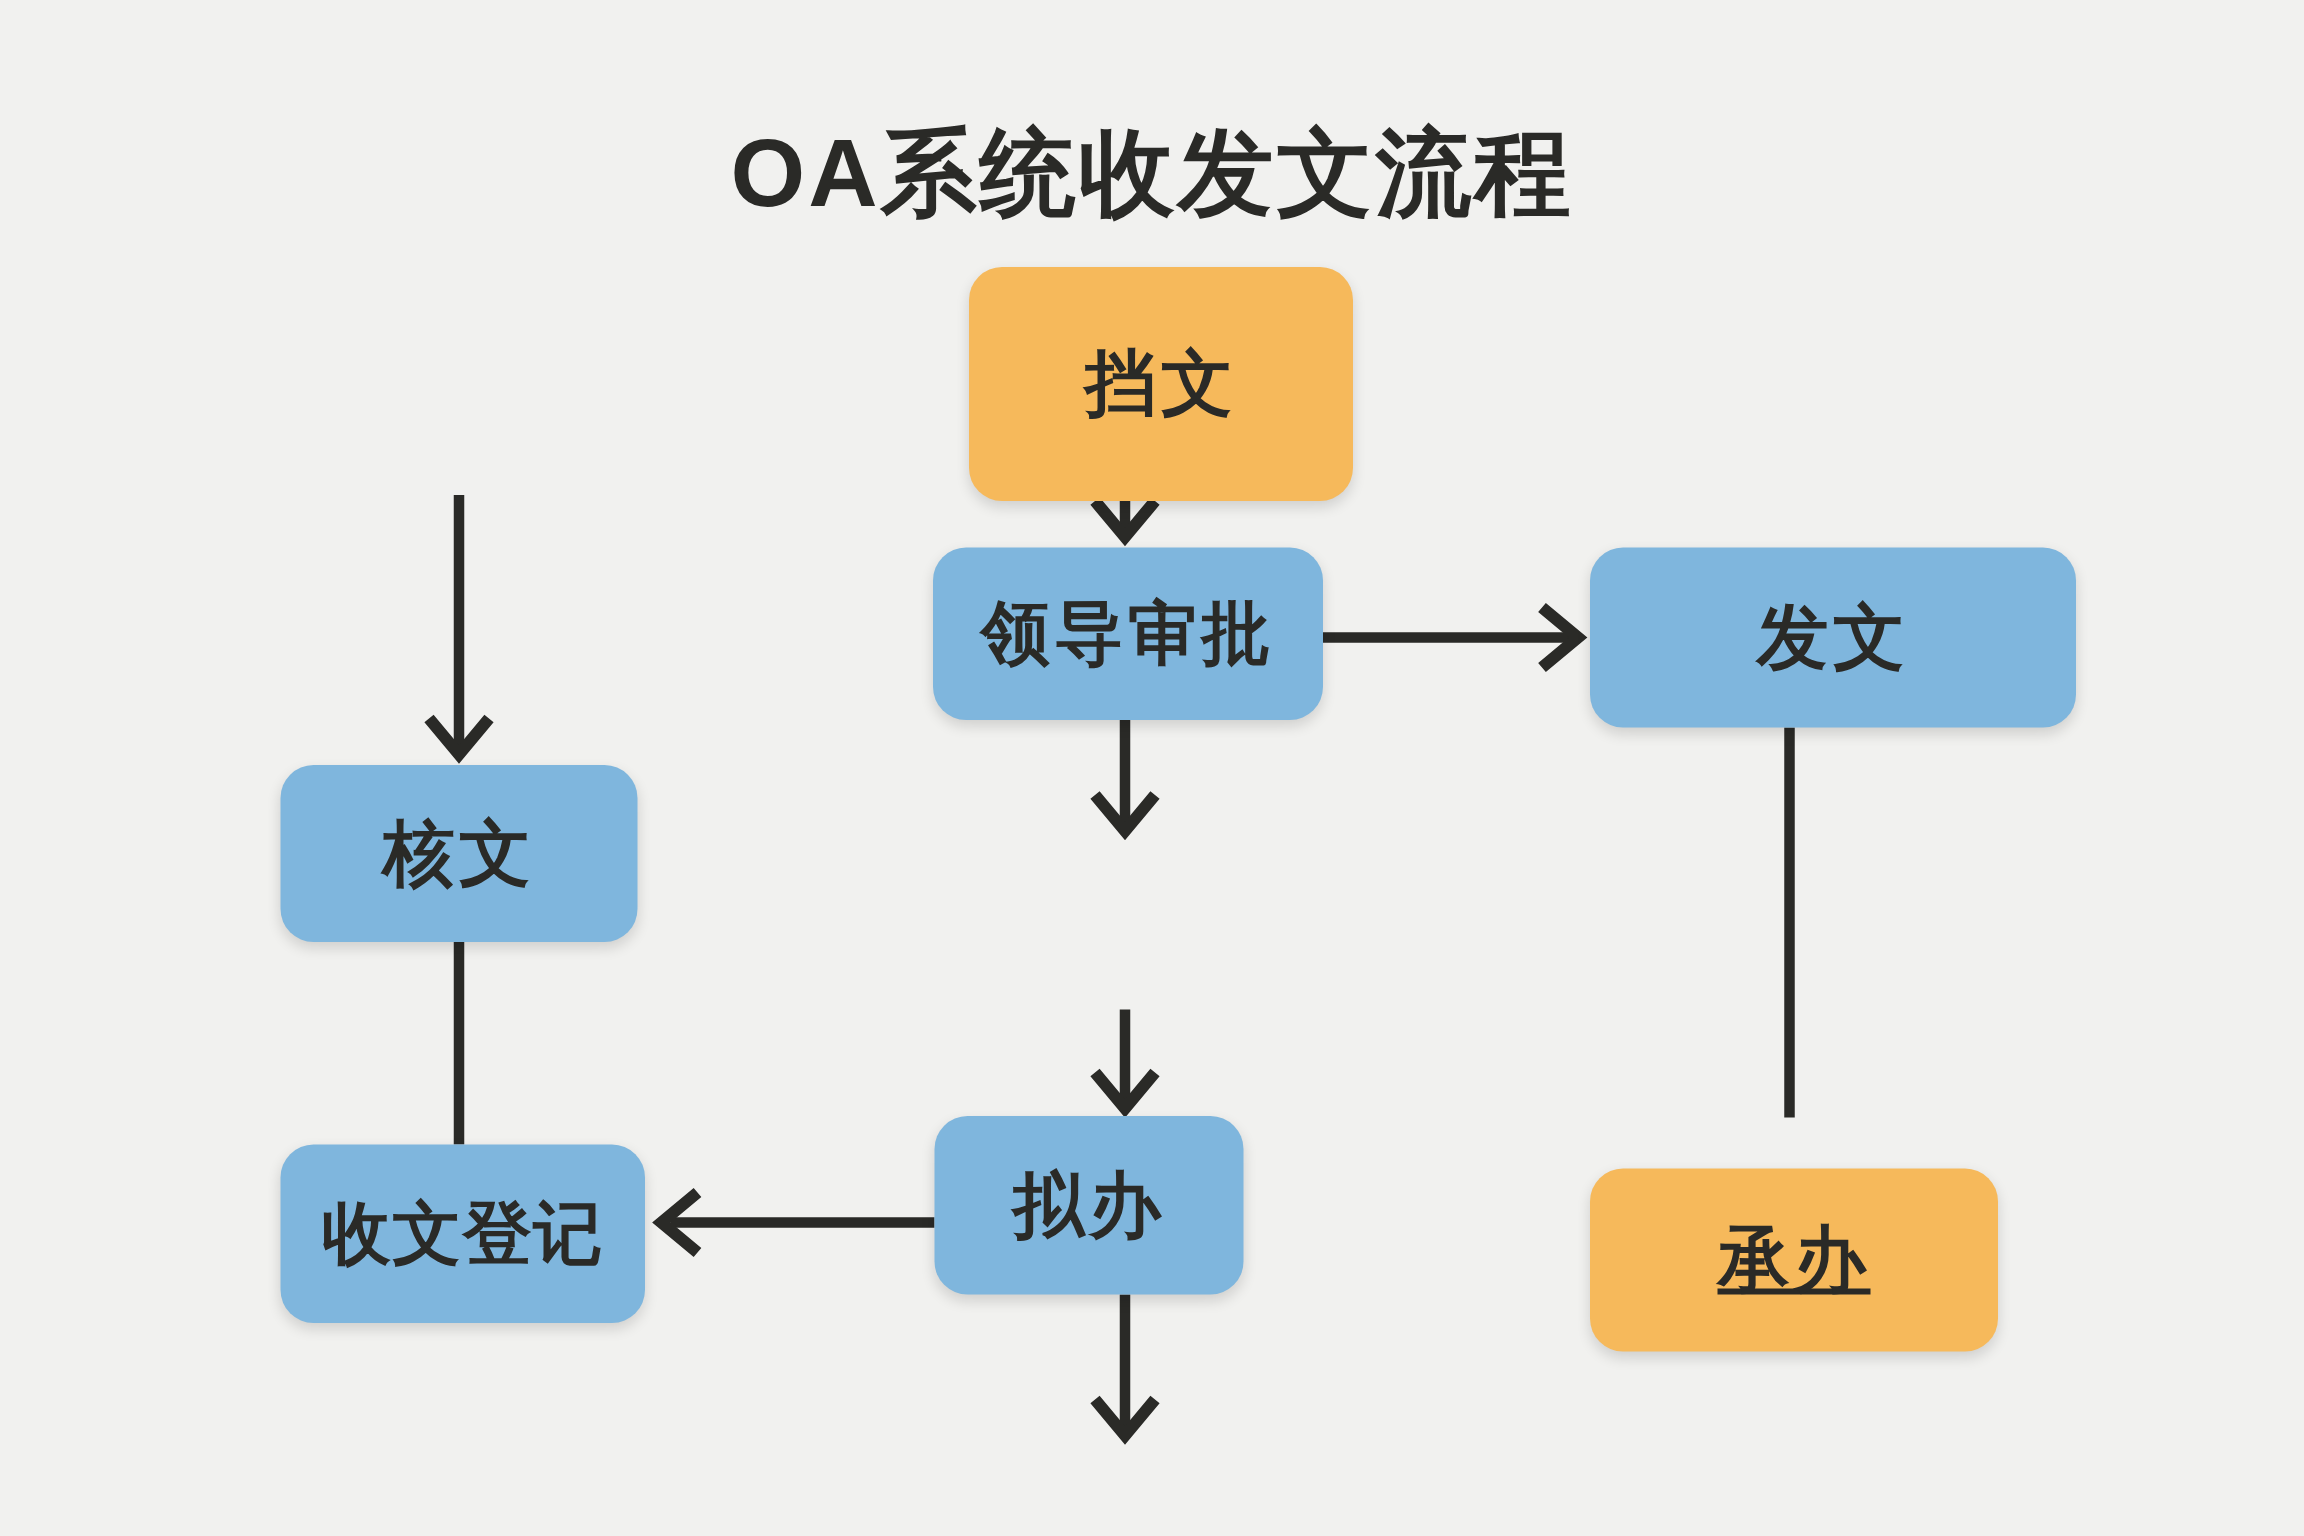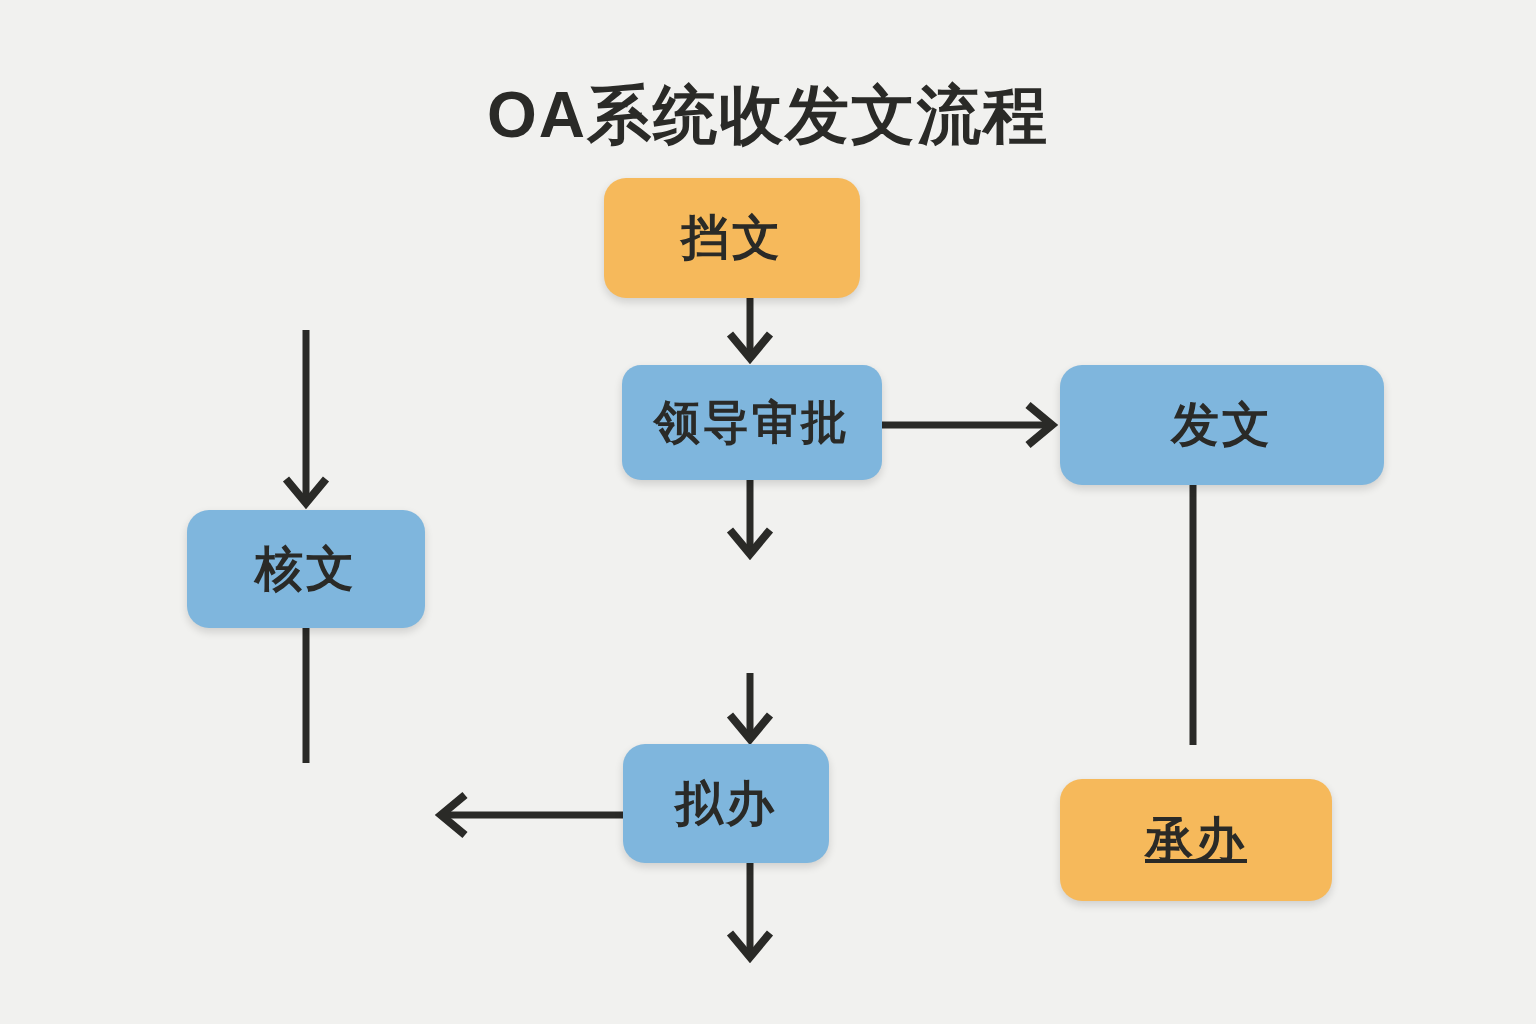--- a/index.html
+++ b/index.html
@@ -40,22 +40,22 @@
     font-size: 48px;
     font-weight: 700;
     color: var(--ink);
     letter-spacing: 3px;
     box-shadow: 0 4px 9px rgba(0,0,0,0.14);
   }
   .node.orange { background: var(--orange); }
   .node.blue   { background: var(--blue); }
 
   .node-niwen    { left: 187px;  top: 210px; width: 236px; height: 120px; }
-  .node-dangwen  { left: 604px;  top: 178px; width: 256px; height: 120px; }
-  .node-shenpi   { left: 622px;  top: 365px; width: 260px; height: 115px; font-size: 46px; border-radius: 19px; }
+  .node-dangwen  { left: 646px;  top: 178px; width: 256px; height: 156px; }
+  .node-shenpi   { left: 622px;  top: 365px; width: 260px; height: 115px; font-size: 46px; }
   .node-fawen    { left: 1060px; top: 365px; width: 324px; height: 120px; }
   .node-hewen    { left: 187px;  top: 510px; width: 238px; height: 118px; }
   .node-piyue    { left: 613px;  top: 559px; width: 275px; height: 114px; font-size: 46px; }
   .node-niban    { left: 623px;  top: 744px; width: 206px; height: 119px; }
   .node-dengji   { left: 187px;  top: 763px; width: 243px; height: 119px; font-size: 46px; letter-spacing: 1px; }
   .node-chengban { left: 1060px; top: 779px; width: 272px; height: 122px; text-decoration: underline; }
 
   svg.connectors {
     position: absolute;
     left: 0; top: 0;
@@ -127,15 +127,16 @@
     <g>
       <line class="edge-line" x1="1193" y1="485" x2="1193" y2="745"></line>
     </g>
   </svg>
 
   <div class="node orange node-dangwen">挡文</div>
   <div class="node blue   node-shenpi">领导审批</div>
   <div class="node blue   node-fawen">发文</div>
   <div class="node blue   node-hewen">核文</div>
   <div class="node blue   node-niban">拟办</div>
+  <div class="node blue   node-dengji">收文登记</div>
   <div class="node orange node-chengban">承办</div>
 
 </div>
 
 </body></html>

